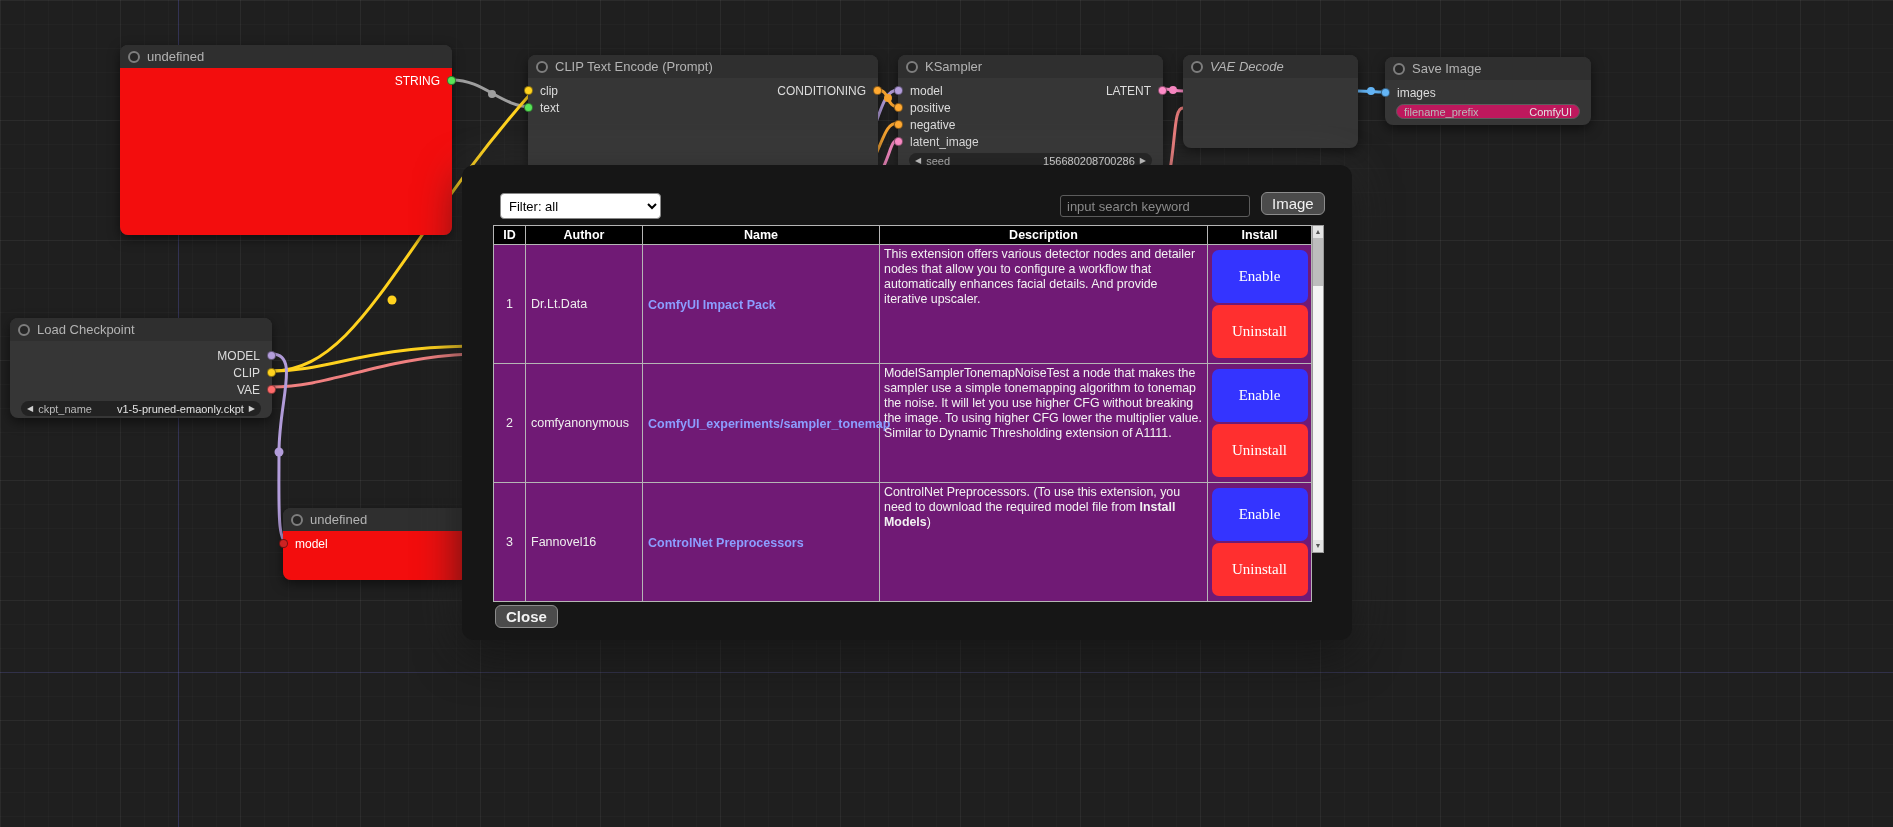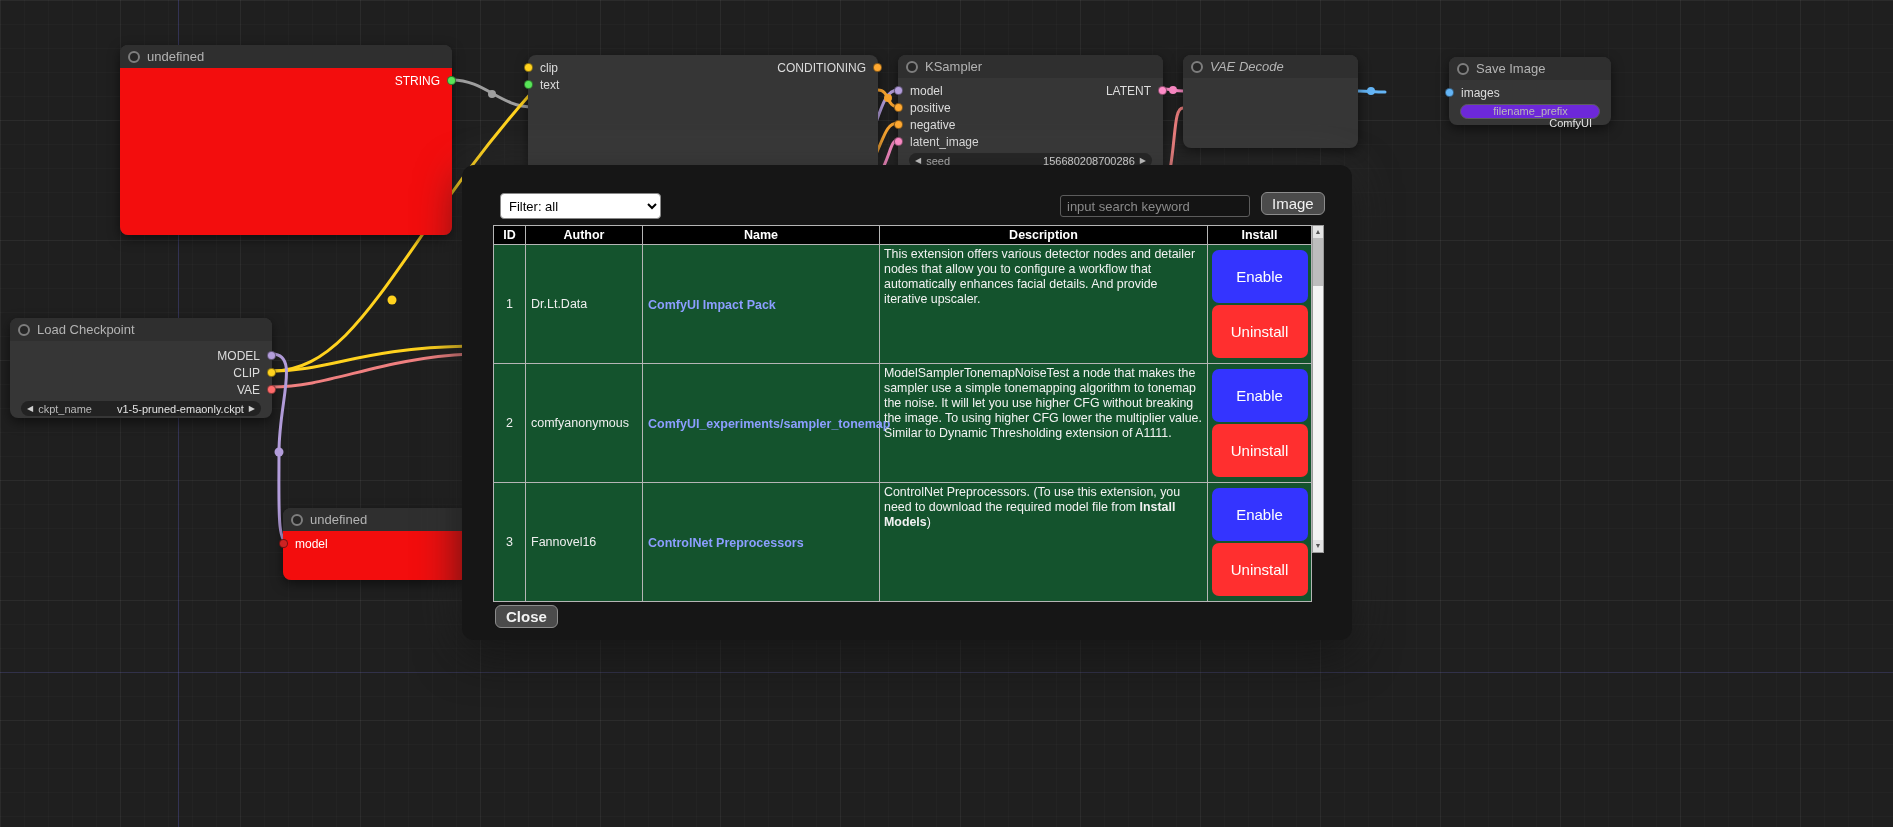--- a/index.html
+++ b/index.html
@@ -30,49 +30,49 @@
   .slot-row.both{justify-content:space-between;}
   .slot-label{white-space:nowrap;}
   .node.error .slot-label{color:#ffffff;}
   .slot-dot{position:absolute;width:9px;height:9px;border-radius:50%;top:4px;border:1px solid rgba(0,0,0,0.45);box-sizing:border-box;}
   .slot-dot.in{left:-4px;}
   .slot-dot.out{right:-4px;}
   .widget{height:15px;margin:3px 11px 0 11px;background:#222222;border-radius:8px;display:flex;align-items:center;padding:0 6px;font-size:11px;color:#b9b9b9;box-sizing:border-box;}
   .widget .arrow{font-size:8px;color:#cfcfcf;flex:none;}
   .widget .w-label{margin-left:5px;white-space:nowrap;}
   .widget .w-value{margin-left:auto;margin-right:5px;color:#e2e2e2;white-space:nowrap;}
-  .widget.noarrows{border:1px solid #5d5d5d;background:#6d28d9;flex-direction:column;}
+  .widget.noarrows{border:1px solid #5d5d5d;background:#be185d;}
   .widget.noarrows .w-label{margin-left:1px;}
   .widget.noarrows .w-value{margin-right:1px;}
 
   
   .dialog{
     position:absolute;left:462px;top:165px;width:890px;height:475px;z-index:10;
     background:#161616;border-radius:12px;
     box-shadow:0 0 55px 8px rgba(255,255,255,0.07), 0 14px 45px rgba(0,0,0,0.7);
   }
   .filter-select{position:absolute;left:38px;top:28px;width:161px;height:26px;font-size:13px;font-family:inherit;background:#ffffff;color:#000;border:1px solid #888;border-radius:4px;padding:0 4px;}
   .search-input{position:absolute;left:598px;top:30px;width:176px;height:20px;background:#141414;border:1px solid #5c5c5c;border-radius:3px;color:#ddd;font-size:13px;font-family:inherit;padding:0 6px;}
   .search-input::placeholder{color:#8a8a8a;}
   .dlg-btn{background:#4b4b4b;border:1px solid #8c8c8c;border-radius:6px;color:#f2f2f2;font-size:15px;font-family:inherit;padding:2px 10px;cursor:pointer;}
   .search-btn{position:absolute;left:799px;top:27px;}
   .close-btn{position:absolute;left:33px;top:440px;font-weight:bold;}
 
   .table-wrap{position:absolute;left:31px;top:60px;width:831px;height:328px;}
-  table.ext{border-collapse:collapse;width:818px;table-layout:fixed;background:#14532d;}
+  table.ext{border-collapse:collapse;width:818px;table-layout:fixed;background:#701a75;}
   table.ext th, table.ext td{border:1px solid #b5b5b5;}
   table.ext th{background:#000;color:#fff;font-size:12.5px;font-weight:bold;height:18px;padding:0;text-align:center;}
   col.c-id{width:32px;}  col.c-author{width:117px;} col.c-name{width:237px;} col.c-desc{width:328px;} col.c-install{width:104px;}
   td.c-id{text-align:center;color:#eee;font-size:12.5px;vertical-align:middle;}
   td.c-author{color:#eee;font-size:12.5px;padding:2px 5px;vertical-align:middle;}
   td.c-name{padding:2px 5px;vertical-align:middle;}
   a.ext-link{color:#8c9eff;font-weight:bold;font-size:12.5px;text-decoration:none;}
   td.c-desc{color:#f2f2f2;font-size:12.4px;line-height:15px;padding:2px 4px;vertical-align:top;}
   td.c-install{text-align:center;vertical-align:middle;padding:3px 0;}
-  .btn-enable,.btn-uninstall{display:block;width:96px;margin:2px auto;border:none;border-radius:7px;color:#fff;font-size:15px;font-family:Liberation Sans, sans-serif;padding:18px 0;cursor:pointer;}
+  .btn-enable,.btn-uninstall{display:block;width:96px;margin:2px auto;border:none;border-radius:7px;color:#fff;font-size:15px;font-family:Liberation Serif, serif;padding:18px 0;cursor:pointer;}
   .btn-enable{background:#3434ff;}
   .btn-uninstall{background:#ff2f2f;}
 
   .fake-scrollbar{position:absolute;right:0;top:0;width:12px;height:328px;background:#f4f4f4;display:flex;flex-direction:column;border:1px solid #9a9a9a;box-sizing:border-box;}
   .sb-btn{height:12px;background:#e4e4e4;color:#555;font-size:7px;line-height:12px;text-align:center;flex:none;cursor:pointer;}
   .sb-track{flex:1;position:relative;}
   .sb-thumb{position:absolute;top:0;left:0;width:100%;height:48px;background:#bdbdbd;cursor:pointer;}
 </style>
 </head>
 <body>
@@ -112,20 +112,24 @@
   </div>
   <div class="node-body" style="height:167px;padding-left:20px;">
     <div class="slot-row out">
       <span class="slot-label" style="color:#fff;">STRING</span>
       <span class="slot-dot out" style="background:#58e558;"></span>
     </div>
   </div>
 </div>
 
 <div class="node" style="left:528px;top:55px;width:350px;height:260px;">
+  <div class="node-header">
+    <span class="node-title-dot"></span>
+    <span class="node-title">CLIP Text Encode (Prompt)</span>
+  </div>
   <div class="node-body" style="height:237px;">
     <div class="slot-row both">
       <span class="slot-dot in" style="background:#ffd21e;"></span>
       <span class="slot-label">clip</span>
       <span class="slot-label">CONDITIONING</span>
       <span class="slot-dot out" style="background:#ffa931;"></span>
     </div>
     <div class="slot-row">
       <span class="slot-dot in" style="background:#58e558;"></span>
       <span class="slot-label">text</span>
@@ -166,21 +170,21 @@
   </div>
 </div>
 
 <div class="node" style="left:1183px;top:55px;width:175px;height:93px;font-style:italic;">
   <div class="node-header">
     <span class="node-title-dot"></span>
     <span class="node-title">VAE Decode</span>
   </div>
 </div>
 
-<div class="node" style="left:1449px;top:57px;width:162px;height:68px;">
+<div class="node" style="left:1385px;top:57px;width:206px;height:68px;">
   <div class="node-header">
     <span class="node-title-dot"></span>
     <span class="node-title">Save Image</span>
   </div>
   <div class="node-body" style="height:45px;">
     <div class="slot-row">
       <span class="slot-dot in" style="background:#64b5f6;"></span>
       <span class="slot-label">images</span>
     </div>
     <div class="widget noarrows">

